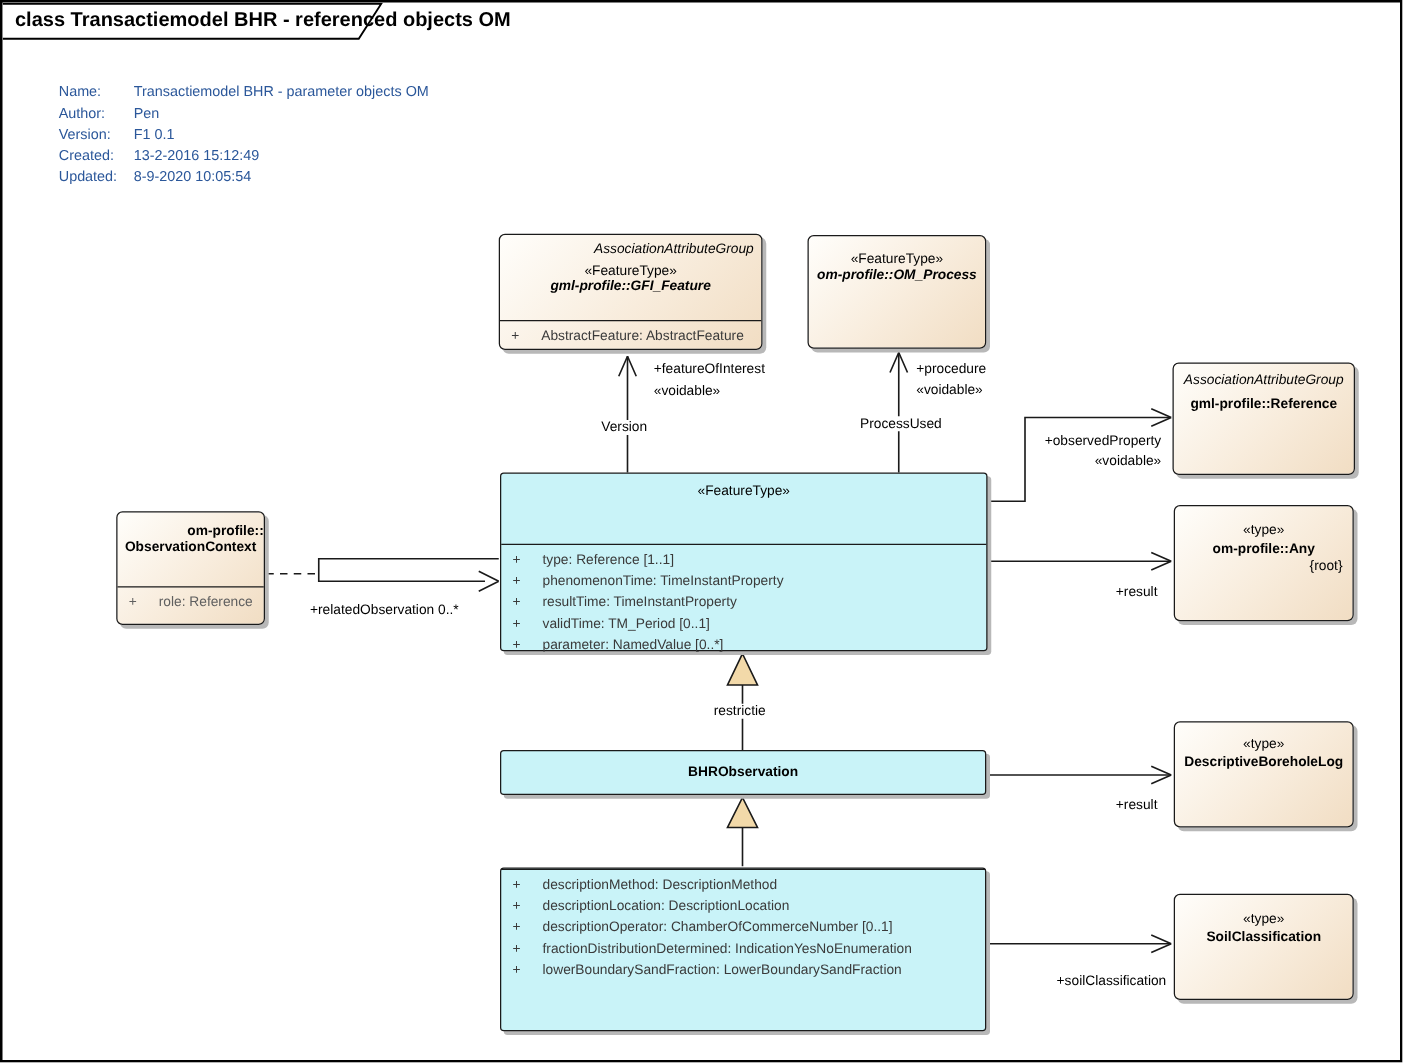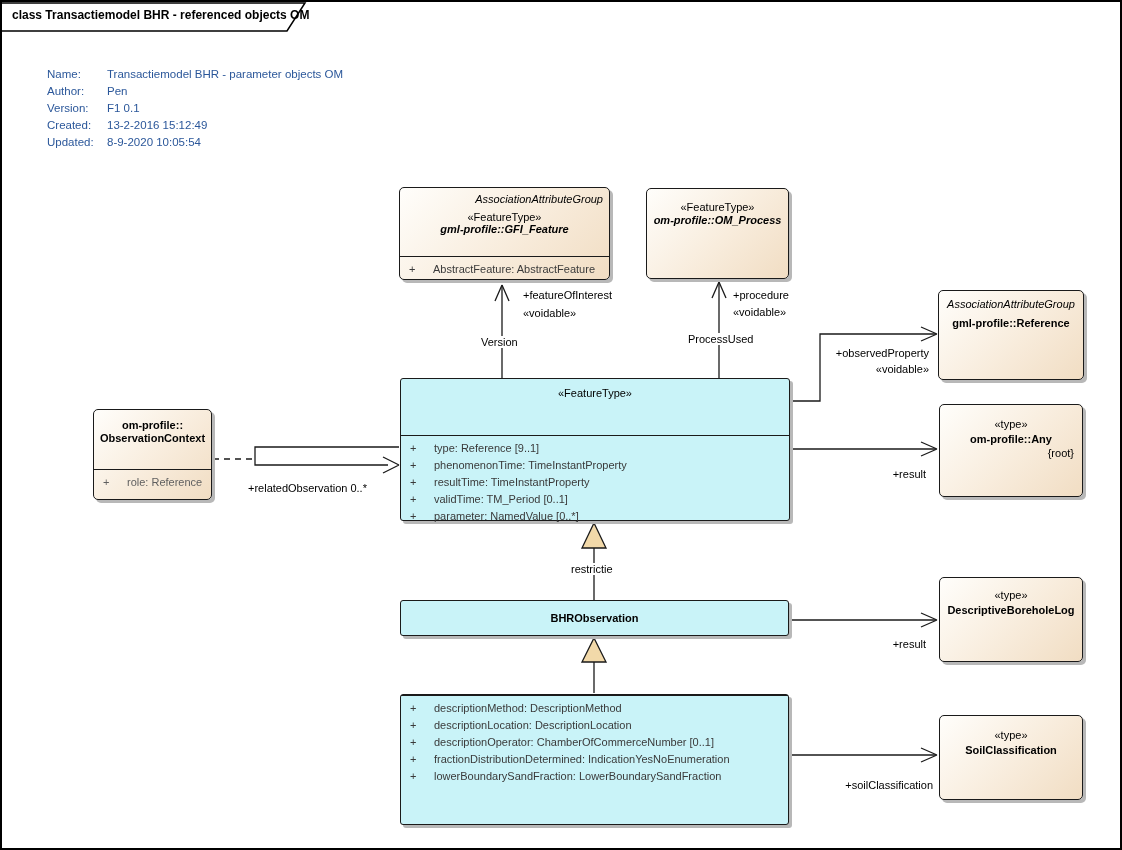--- a/index.html
+++ b/index.html
@@ -5,21 +5,21 @@
   html,body{margin:0;padding:0;background:#e8e8e8;}
   .diagram{
     position:relative;width:1122px;height:850px;background:#ffffff;
     border:2px solid #000;box-sizing:border-box;overflow:hidden;
     font-family:"Liberation Sans",sans-serif;color:#000;
   }
   svg.wires{position:absolute;left:0;top:0;width:1122px;height:850px;}
 
   
   .frame-title{
-    position:absolute;left:10px;top:6px;font-size:12px;font-weight:bold;white-space:nowrap;
+    position:absolute;left:10px;top:6px;font-size:16px;font-weight:bold;white-space:nowrap;
   }
 
   
   .meta{position:absolute;left:45px;top:64px;font-size:11.5px;color:var(--meta_text,#2b579a);}
   .meta-row{display:flex;line-height:17px;}
   .meta-label{width:60px;}
   .meta-value{white-space:nowrap;}
 
   
   .uml-box{
@@ -160,21 +160,21 @@
   </div>
 
   <div class="uml-box cyan" style="left:398px;top:376px;width:390px;height:143px;">
     <div class="hdr" style="height:48px;">
       <div class="hdr-stereo" style="margin-top:8px;">«FeatureType»</div>
     </div>
     <div class="sep"></div>
     <div class="attrs">
       <div class="attr">
         <span class="vis">+</span>
-        <span>type: Reference [9..1]</span>
+        <span>type: Reference [1..1]</span>
       </div>
       <div class="attr">
         <span class="vis">+</span>
         <span>phenomenonTime: TimeInstantProperty</span>
       </div>
       <div class="attr">
         <span class="vis">+</span>
         <span>resultTime: TimeInstantProperty</span>
       </div>
       <div class="attr">
@@ -183,21 +183,21 @@
       </div>
       <div class="attr">
         <span class="vis">+</span>
         <span>parameter: NamedValue [0..*]</span>
       </div>
     </div>
   </div>
 
   <div class="uml-box beige" style="left:91px;top:407px;width:119px;height:91px;">
     <div class="hdr" style="height:50px;">
-      <div class="hdr-name" style="margin-top:9px;">om-profile::</div>
+      <div class="hdr-name" style="margin-top:9px;text-align:right;">om-profile::</div>
       <div class="hdr-name">ObservationContext</div>
     </div>
     <div class="sep"></div>
     <div class="attrs">
       <div class="attr gray">
         <span class="vis">+</span>
         <span>role: Reference</span>
       </div>
     </div>
   </div>

